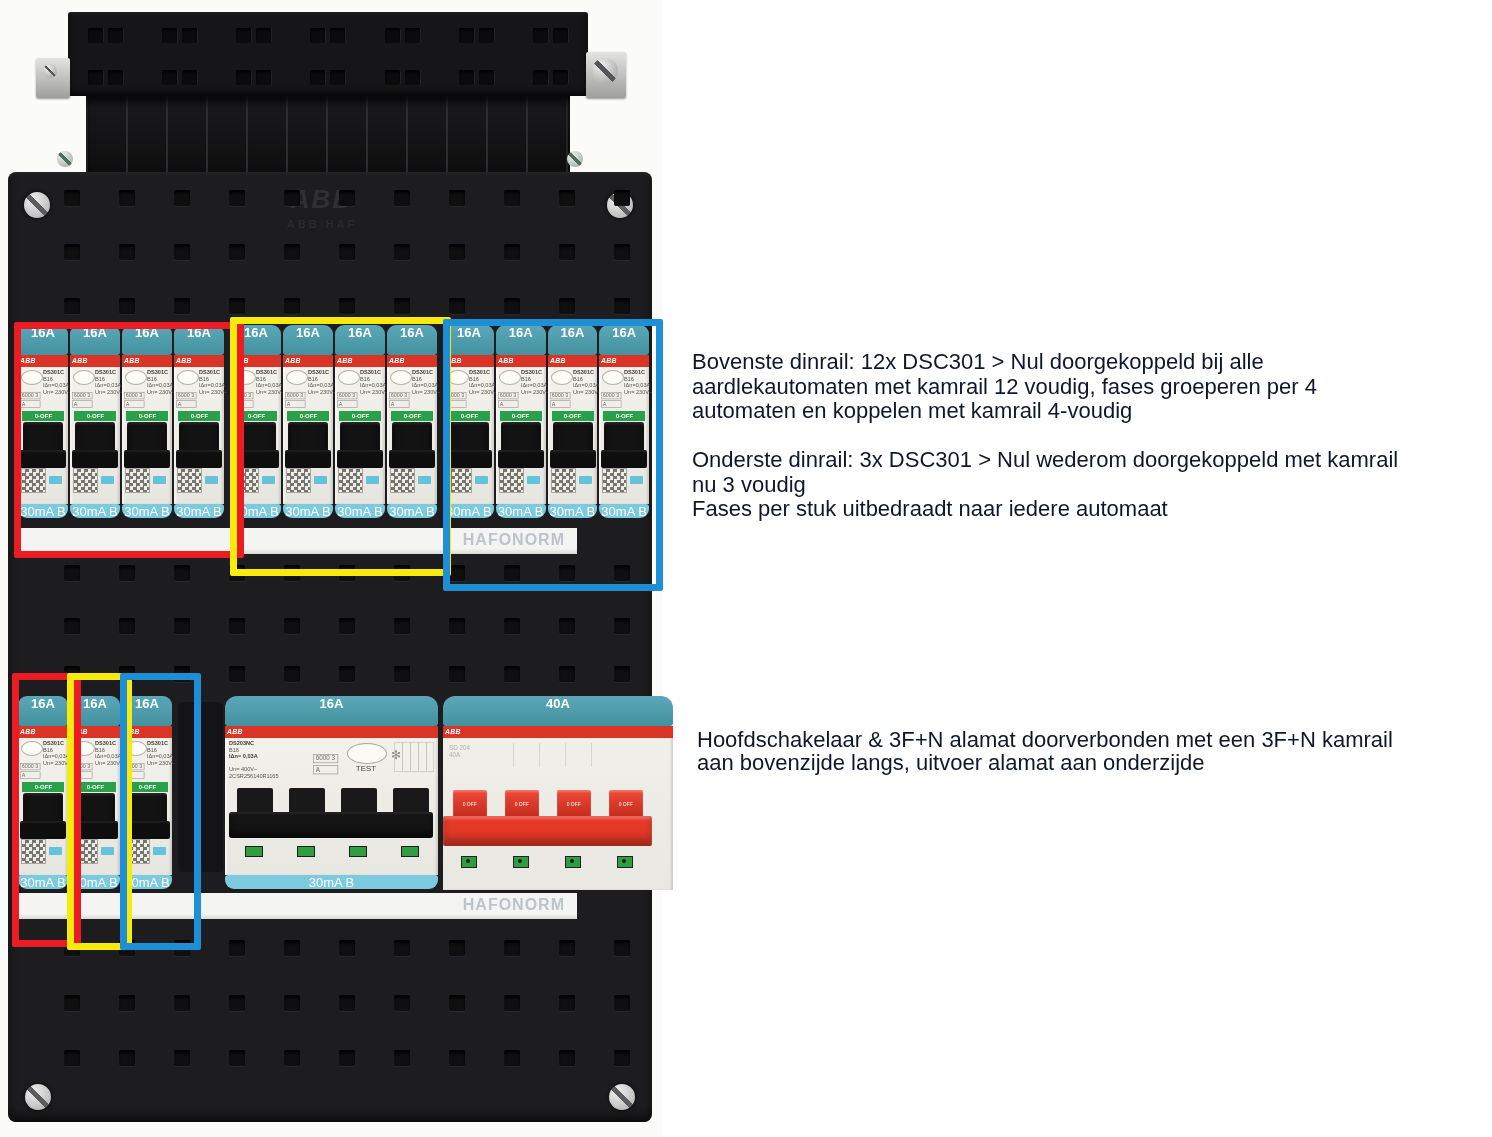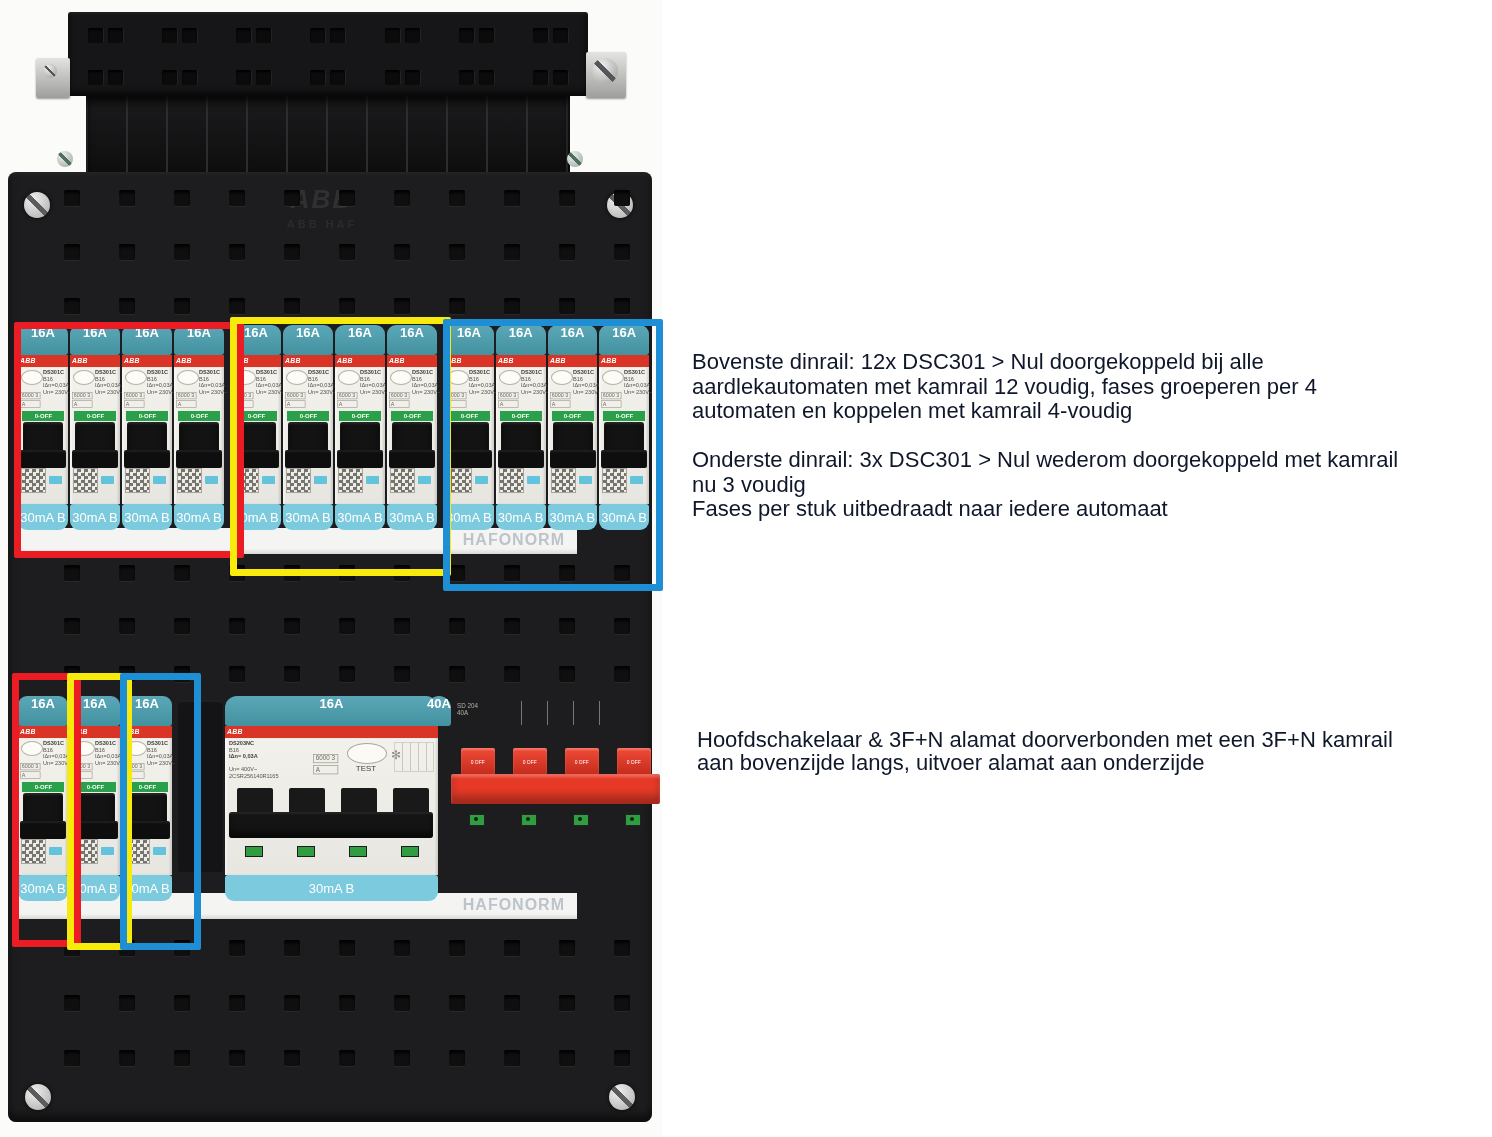--- a/index.html
+++ b/index.html
@@ -79,21 +79,21 @@
         color:#fff;font-size:10px;line-height:10px;text-align:center;font-weight:bold;
         transform-origin:50% 50%;}
   .greenbar em{display:inline-block;font-style:normal;transform:scale(.6);}
   .toggle{position:absolute;left:5px;top:55px;width:40px;height:44px;background:#131314;border-radius:3px;
         box-shadow:inset 0 2px 2px rgba(255,255,255,.09), inset 0 -8px 8px rgba(0,0,0,.65);}
   .toggle:after{content:"";position:absolute;left:-3px;right:-3px;bottom:-2px;height:18px;
         background:#0e0e0f;border-radius:2px;box-shadow:inset 0 2px 2px rgba(255,255,255,.07);}
   .qr{position:absolute;left:3px;top:101px;width:23px;height:23px;border:1px solid #a9a59b;
       background:repeating-conic-gradient(#76746f 0% 25%,#edece7 0% 50%);background-size:7px 7px;}
   .chip{position:absolute;left:31px;top:109px;width:13px;height:8px;background:#63c2dc;border-radius:1px;}
-  .trip{height:26px;background:#7ccadd;border-radius:3px 3px 9px 9px;display:flex;align-items:center;
+  .trip{height:14px;background:#7ccadd;border-radius:3px 3px 9px 9px;display:flex;align-items:center;
         justify-content:center;color:#fff;font-size:13px;white-space:nowrap;overflow:hidden;}
 
   .row-top-g1{left:18px;top:325px;width:206px;}
   .row-top-g2{left:231px;top:325px;width:206px;}
   .row-top-g3{left:444px;top:325px;width:205px;}
   .row-bot-g{left:18px;top:696px;width:154px;}
 
   .spacer-box{position:absolute;left:178px;top:700px;width:45px;height:172px;background:#141416;
         border-radius:4px;box-shadow:inset 0 2px 2px rgba(255,255,255,.06);z-index:2;}
 
@@ -114,21 +114,21 @@
   .test-label{position:absolute;left:118px;top:26px;width:46px;text-align:center;font-size:8px;color:#444;}
   .frost{position:absolute;left:166px;top:10px;color:#8f8c84;font-size:12px;}
   .diagram{position:absolute;right:4px;top:4px;width:38px;height:28px;border:1px solid #c6c3ba;
         background:repeating-linear-gradient(90deg,transparent 0 7px,#b9b6ac 7px 8px);opacity:.7;}
   .rcd-handle{position:absolute;top:50px;width:36px;height:26px;background:#19191a;border-radius:2px;}
   .rcd-bar{position:absolute;left:4px;top:74px;width:204px;height:26px;background:#141415;border-radius:3px;
         box-shadow:inset 0 2px 2px rgba(255,255,255,.08), inset 0 -6px 6px rgba(0,0,0,.6);}
   .gind{position:absolute;top:108px;width:16px;height:9px;background:#2f9e41;border:1px solid #1d1d1d;}
 
   
-  .msw{position:absolute;left:427px;top:696px;width:230px;display:flex;flex-direction:row;z-index:2;}
+  .msw{position:absolute;left:443px;top:696px;width:230px;display:flex;flex-direction:column;z-index:2;}
   .msw .tab{border-radius:12px 12px 3px 3px;}
   .msw-bod{height:152px;background:linear-gradient(180deg,#f1efe9,#e9e7e1),
       repeating-linear-gradient(90deg,transparent 0 52px,#d8d6d0 52px 53px);position:relative;
       box-shadow:inset -2px 0 2px rgba(0,0,0,.12);}
   .msw-spec{position:absolute;left:6px;top:6px;font-size:9px;line-height:11px;color:#b3b0a6;
       transform:scale(.7);transform-origin:0 0;white-space:nowrap;}
   .pole-diag{position:absolute;left:60px;top:5px;width:110px;height:24px;opacity:.55;background:
       repeating-linear-gradient(90deg,transparent 0 10px,#c2bfb5 10px 11px,transparent 11px 26px);}
   .red-handle{position:relative;width:34px;height:28px;background:linear-gradient(180deg,#f04a36,#c22a1c);
       border-radius:2px;box-shadow:inset 0 2px 2px rgba(255,255,255,.25);color:#fff;

